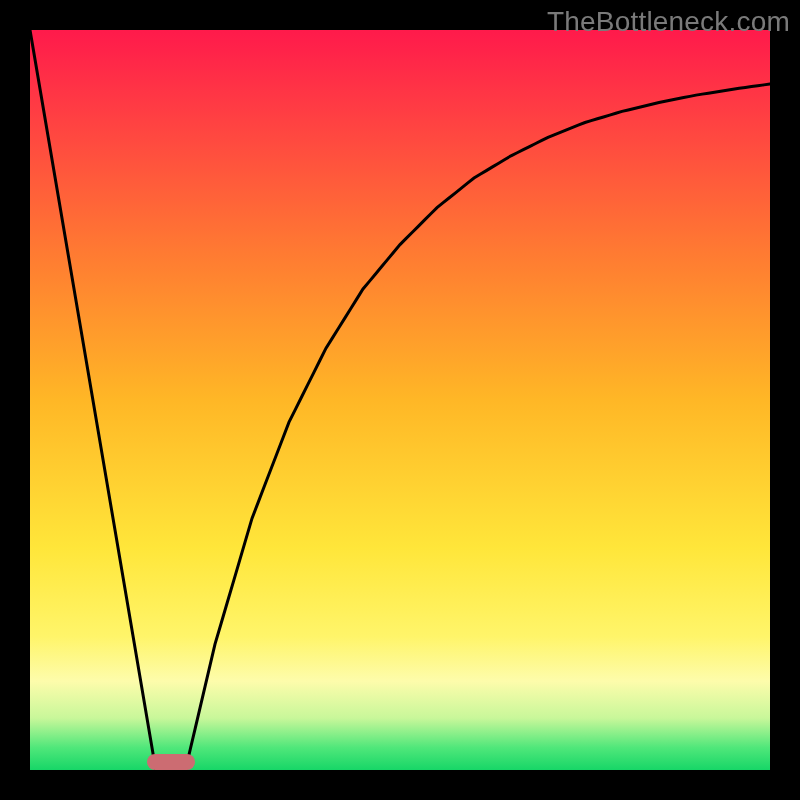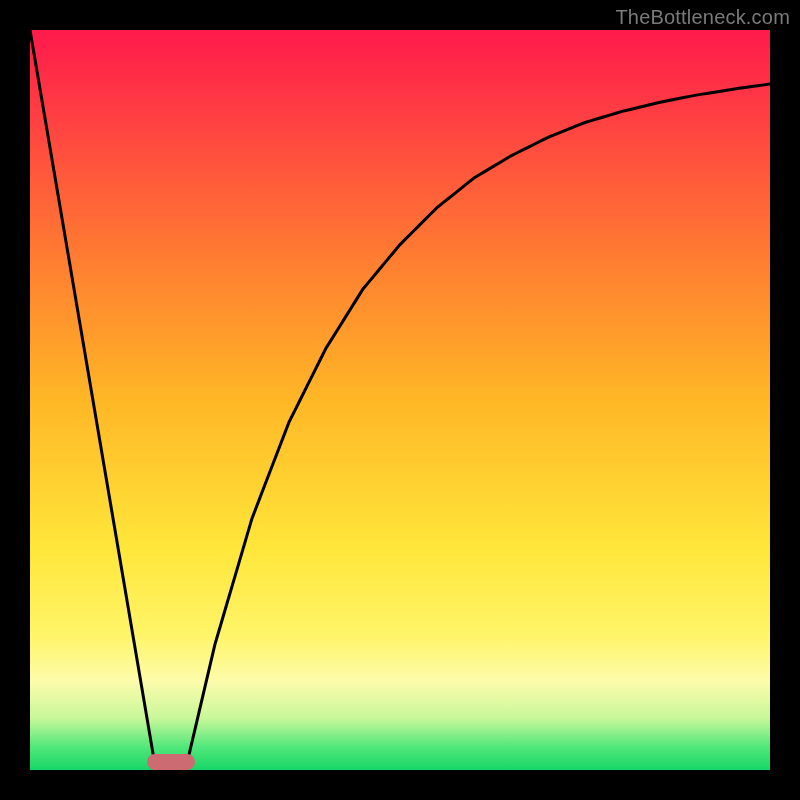--- a/index.html
+++ b/index.html
@@ -31,21 +31,21 @@
     left: 0;
     top: 0;
     width: 100%;
     height: 100%;
   }
   .watermark {
     position: absolute;
     top: 6px;
     right: 10px;
     color: #7a7a7a;
-    font-size: 20px;
+    font-size: 28px;
     font-weight: 500;
     letter-spacing: 0.2px;
   }
   .marker {
     position: absolute;
     background: #cc6c72;
     border-radius: 10px;
   }
   svg.curves {
     position: absolute;

